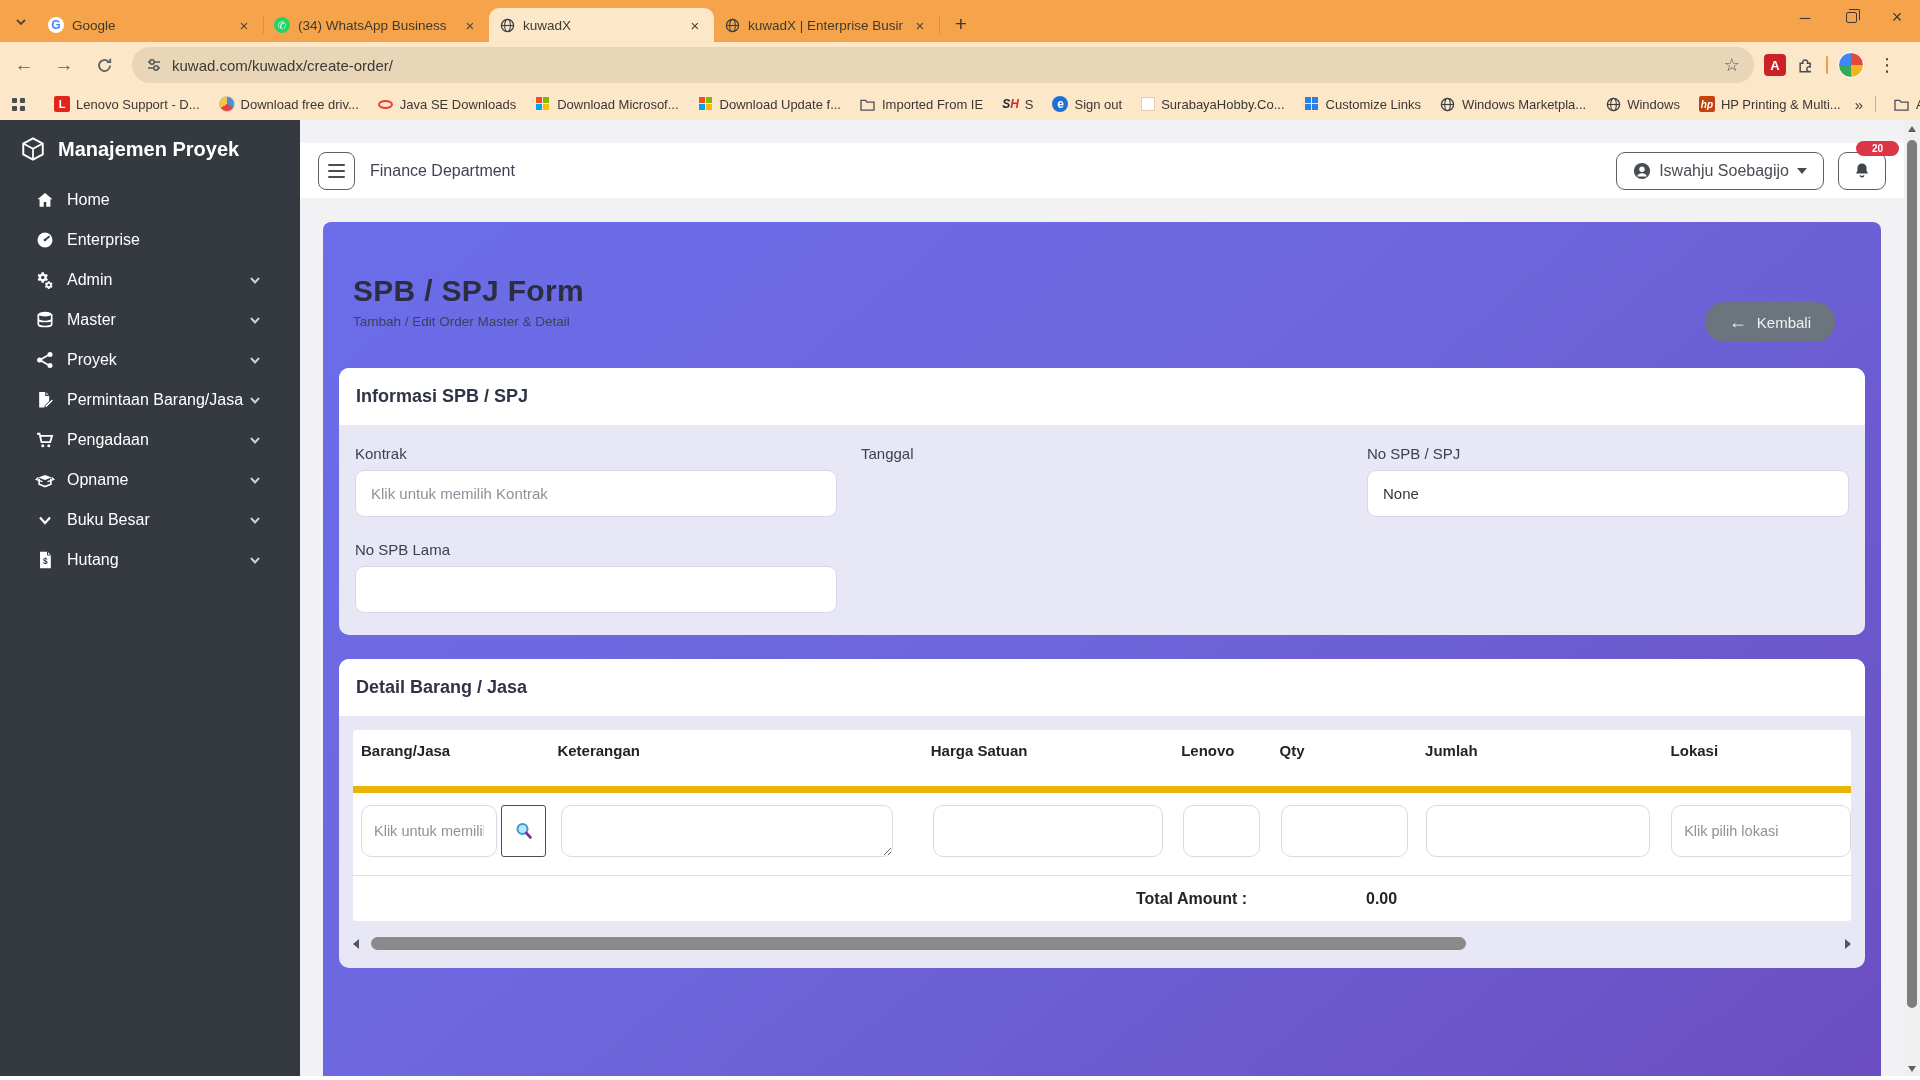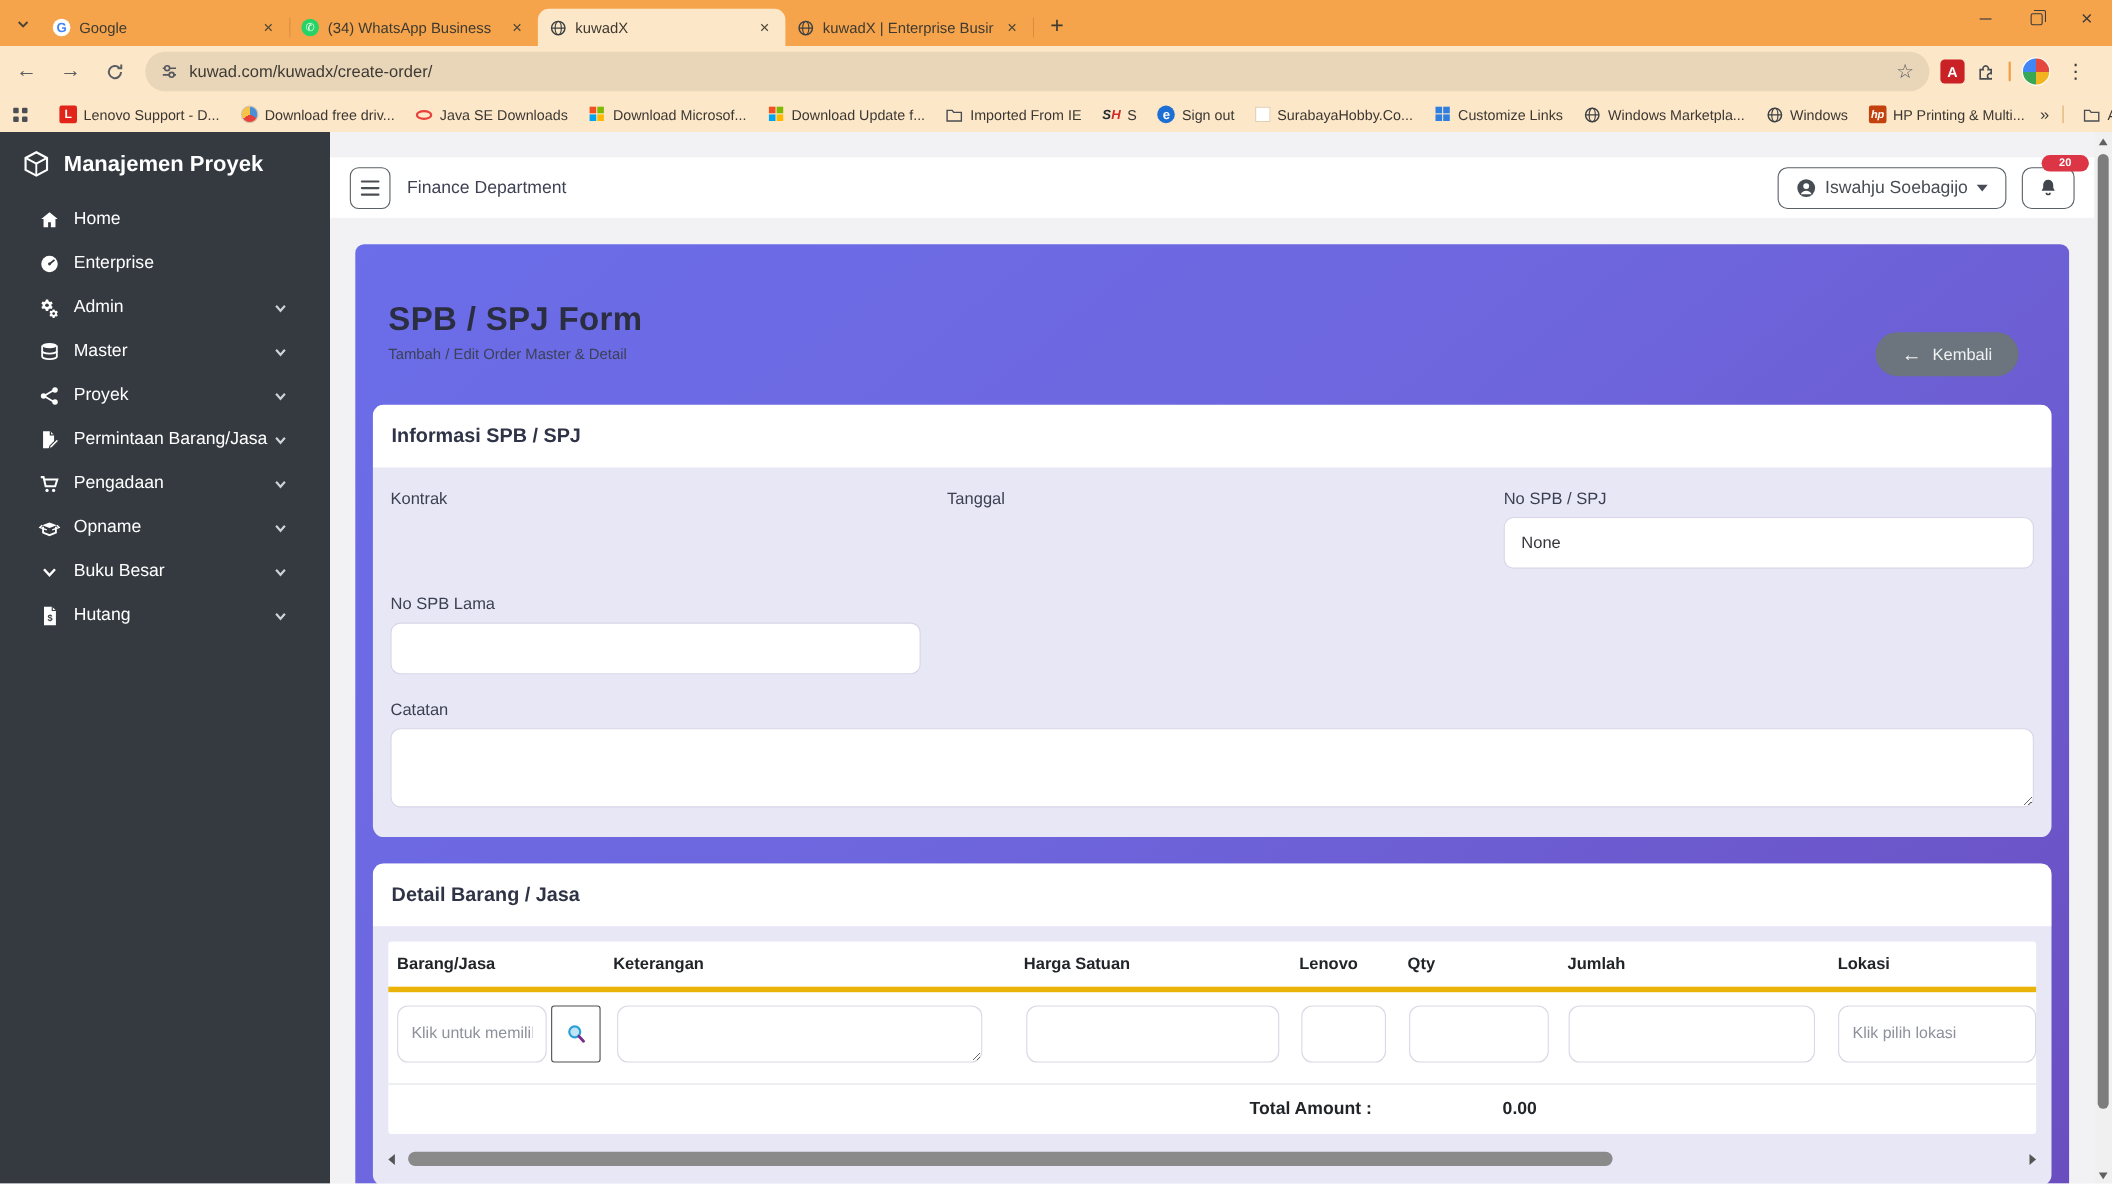--- a/index.html
+++ b/index.html
@@ -87,21 +87,21 @@
   .fgrid { display:grid; grid-template-columns:1fr 1fr 1fr; column-gap:24px; row-gap:24px; }
   .field label { display:block; font-size:15px; color:#3a3f51; margin-bottom:8px; }
   .inp { width:100%; height:47px; border:1px solid #d8d6e6; border-radius:9px; background:#fff; padding:0 15px; font-size:15px; color:#35363a; font-family:"Liberation Sans",sans-serif; outline:none; }
   .inp::placeholder { color:#8d919b; }
   textarea.inp { height:72px; padding-top:10px; resize:vertical; }
   .span-all { grid-column:1 / -1; }
 
   .dtable { background:#fff; border-radius:3px; padding:12px 0 0; }
   .trow { display:flex; padding-left:8px; align-items:flex-start; }
   .th { font-size:15px; font-weight:bold; color:#212529; }
-  .thead-row { padding-bottom:12px; border-bottom:5px solid #eab308; }
+  .thead-row { padding-bottom:27px; border-bottom:7px solid #eab308; }
   .tbody-row { padding-top:12px; padding-bottom:14px; }
   .c-barang{width:185px; margin-right:15px;} .c-ket{width:340px; margin-right:8px;}
   .c-harga{width:235px; margin-right:20px;margin-left:32px;} .c-satuan{width:79px; margin-right:21px;}
   .c-qty{width:130px; margin-right:18px;} .c-jumlah{width:229px; margin-right:21px;}
   .c-lokasi{width:184px;}
   .tinp { height:52px; border:1px solid #d9d8e4; border-radius:10px; background:#fff; padding:0 12px; font-size:14.5px; color:#35363a; width:100%; font-family:"Liberation Sans",sans-serif; outline:none; }
   .tinp::placeholder { color:#8d919b; }
   textarea.tinp { padding-top:8px; resize:both; }
   .barang-group { display:flex; gap:4px; }
   .barang-group .tinp { width:136px; }
@@ -499,37 +499,34 @@
           <span>Kembali</span>
         </button>
       </div>
 
       <section class="card">
         <div class="card-head">Informasi SPB / SPJ</div>
         <div class="card-body">
           <div class="fgrid">
             <div class="field">
               <label>Kontrak</label>
+              <input class="inp" placeholder="Klik untuk memilih Kontrak" style="">
             </div>
             <div class="field">
               <label>Tanggal</label>
             </div>
             <div class="field">
               <label>No SPB / SPJ</label>
               <input class="inp" value="None" style="">
             </div>
             <div class="field">
               <label>No SPB Lama</label>
               <input class="inp" style="">
             </div>
             <div class="field"></div>
-            <div class="field span-all">
-              <label>Catatan</label>
-              <textarea class="inp" style=""></textarea>
-            </div>
           </div>
         </div>
       </section>
 
       <section class="card">
         <div class="card-head">Detail Barang / Jasa</div>
         <div class="card-body" style="padding:14px 14px 16px;">
           <div class="dtable">
             <div class="trow thead-row">
               <span class="th c-barang">Barang/Jasa</span>

